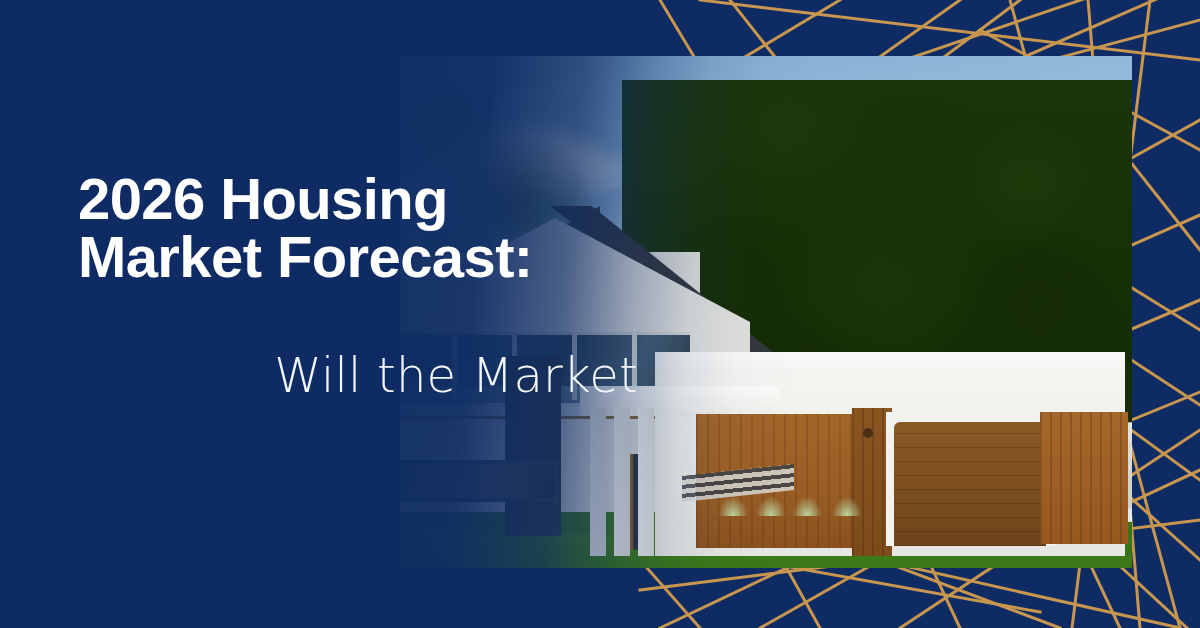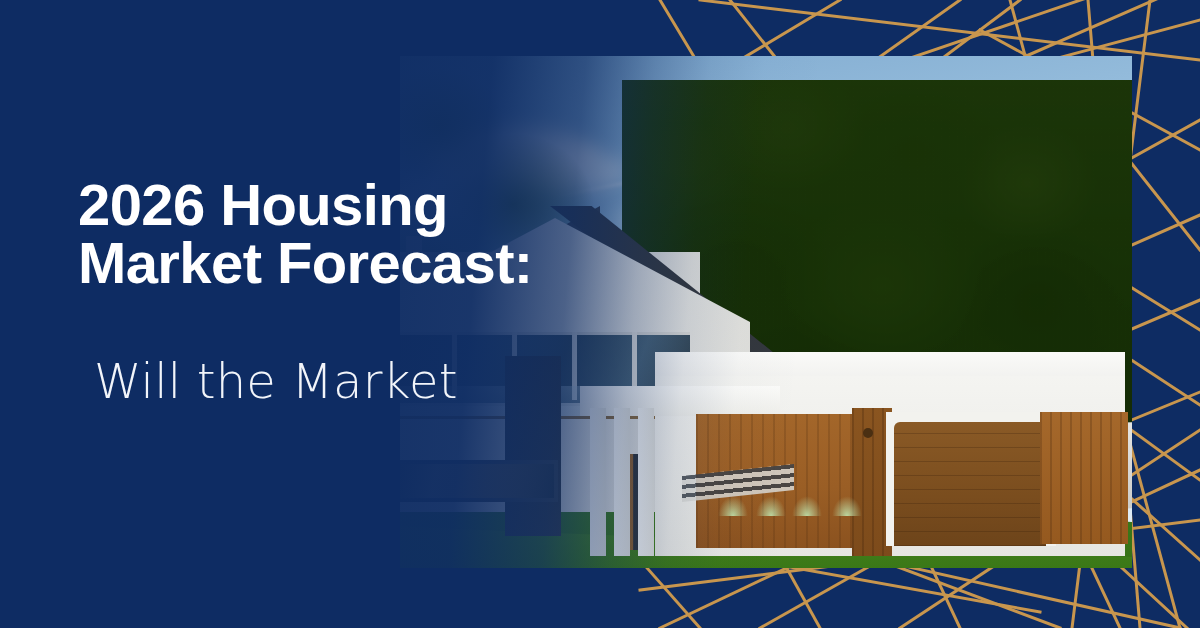--- a/index.html
+++ b/index.html
@@ -231,41 +231,42 @@
         rgba(14,44,99,.72) 24%,
         rgba(14,44,99,.34) 33%,
         rgba(14,44,99,.12) 40%,
         rgba(14,44,99,.02) 47%,
         rgba(14,44,99,0) 55%);
     pointer-events:none;
   }
 
   
   .copy{
-    position:absolute;left:78px;top:176px;z-index:6;
+    position:absolute;left:78px;top:170px;z-index:6;
     width:560px;
   }
   .headline{
     margin:0;
     color:#ffffff;
     font-family:"Liberation Sans","DejaVu Sans",sans-serif;
     font-weight:700;
     font-size:58px;
     line-height:1.0;
     letter-spacing:-0.6px;
   }
   .headline .l2{display:block;}
   .subhead{
-    margin:62px 0 0 16px;
+    margin:62px 0 0 0;
     color:#f2f5fa;
     font-family:"DejaVu Sans","Liberation Sans",sans-serif;
     font-weight:300;
     font-size:48px;
     line-height:1.16;
     letter-spacing:0.2px;
+    text-align:right;
   }
   .subhead .s2{display:block;padding-left:14px;}
 </style>
 </head>
 <body>
 
 <div class="banner">
 
   <div class="pattern">
     <svg viewBox="0 0 1200 628" xmlns="http://www.w3.org/2000/svg" aria-hidden="true">

